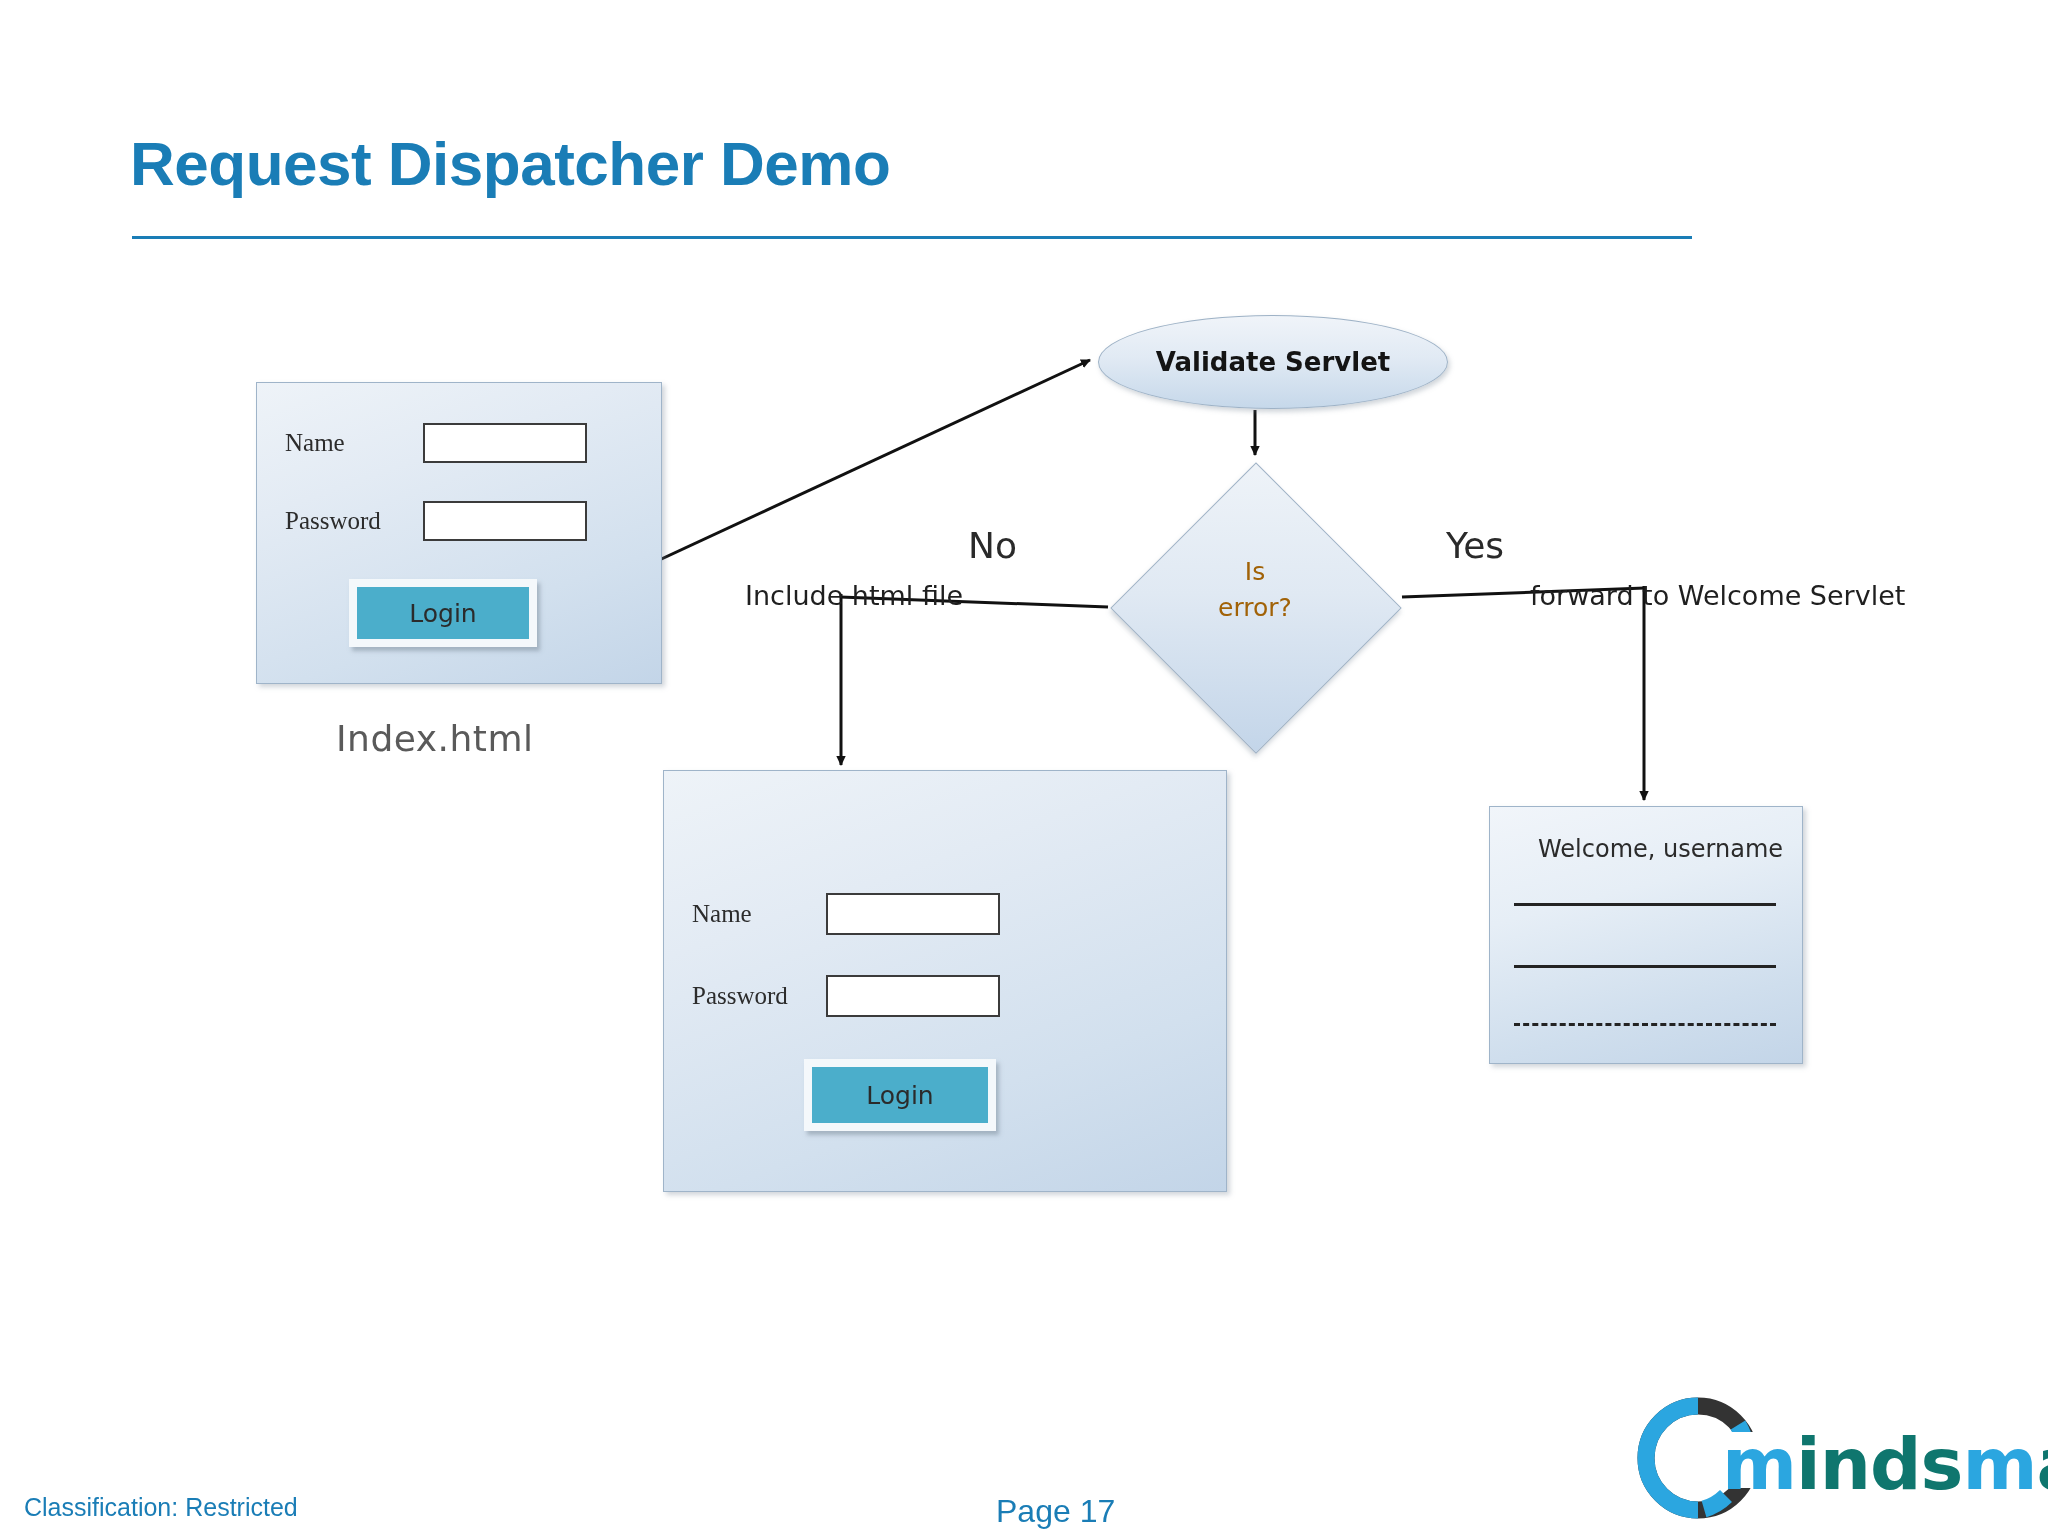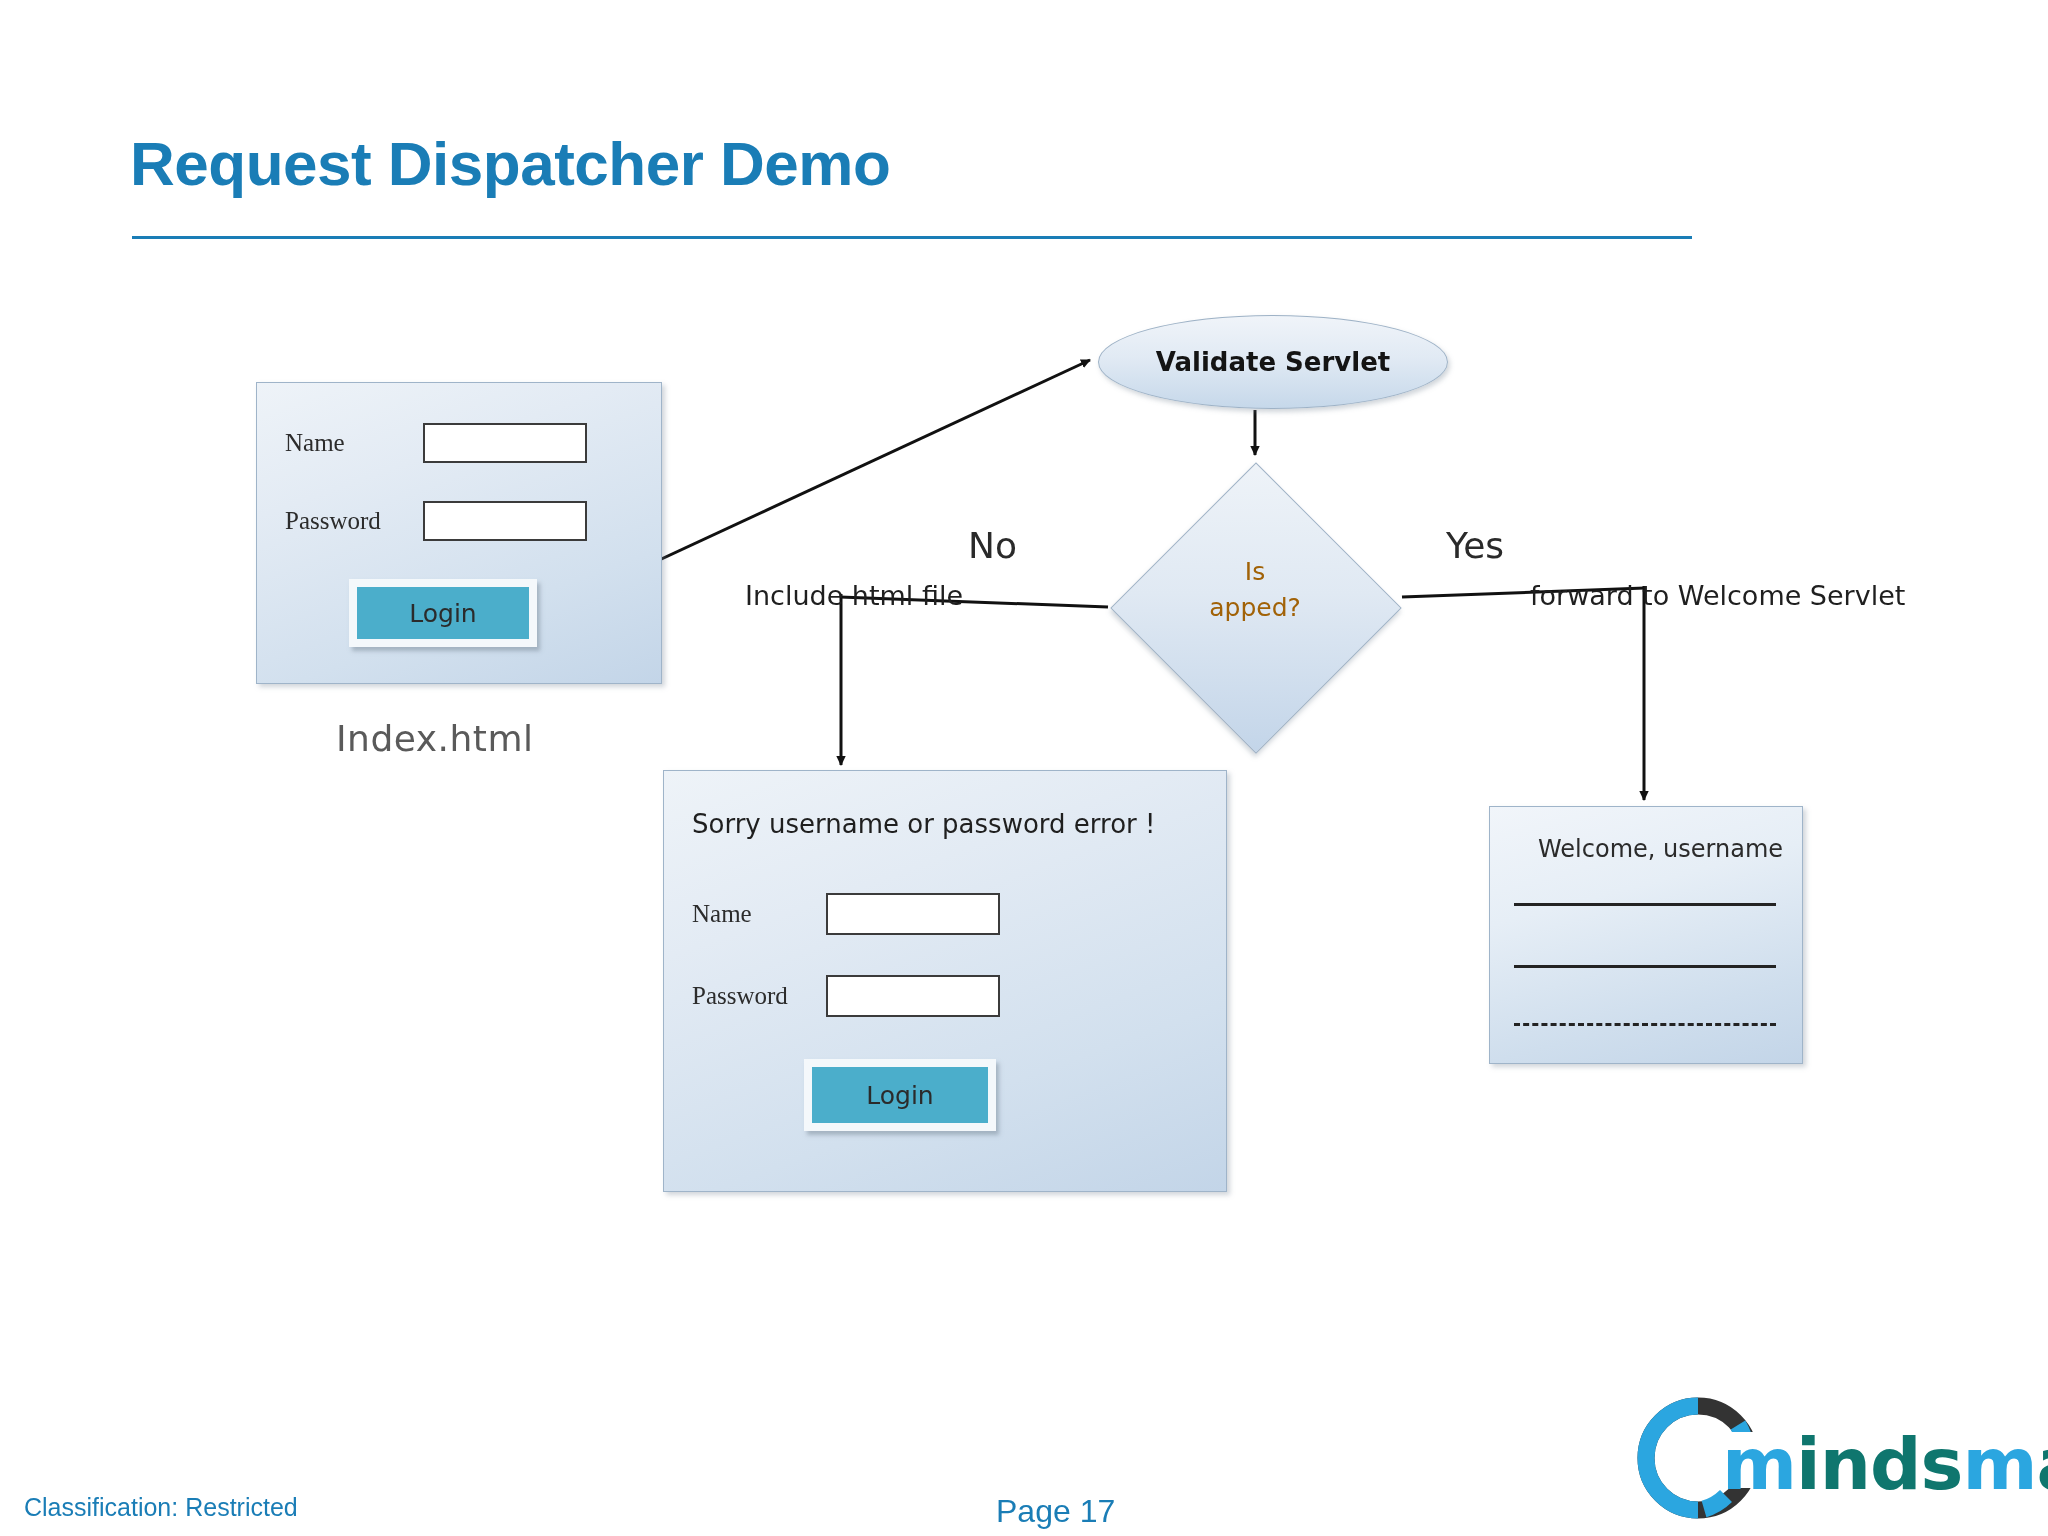--- a/index.html
+++ b/index.html
@@ -309,32 +309,31 @@
 <div id="index-caption">Index.html</div>
 
 <div id="validate-node">
   <span>Validate Servlet</span>
 </div>
 
 <div id="decision-node">
   <div class="dia-shape"></div>
   <div class="dia-text">
     <div>Is</div>
-    <div>apped?</div>
+    <div>error?</div>
   </div>
 </div>
 
 <div class="edge-label" id="label-no">No</div>
 <div class="edge-label" id="label-yes">Yes</div>
 <div class="edge-label" id="label-include">Include  html file</div>
 <div class="edge-label" id="label-forward">forward to Welcome  Servlet</div>
 
 <div class="form-window" id="error-form" style="left:663px; top:770px; width:562px; height:420px;">
 
-  <div class="msg-line" style="left:28px; top:38px;">Sorry  username   or  password   error  !</div>
 
   <div class="form-row" style="left:28px; top:122px;">
     <span class="form-label" style="width:122px;">Name</span>
     <span class="text-input" style="width:170px; height:38px; margin-left:12px;"></span>
   </div>
 
   <div class="form-row" style="left:28px; top:204px;">
     <span class="form-label" style="width:122px;">Password</span>
     <span class="text-input" style="width:170px; height:38px; margin-left:12px;"></span>
   </div>

